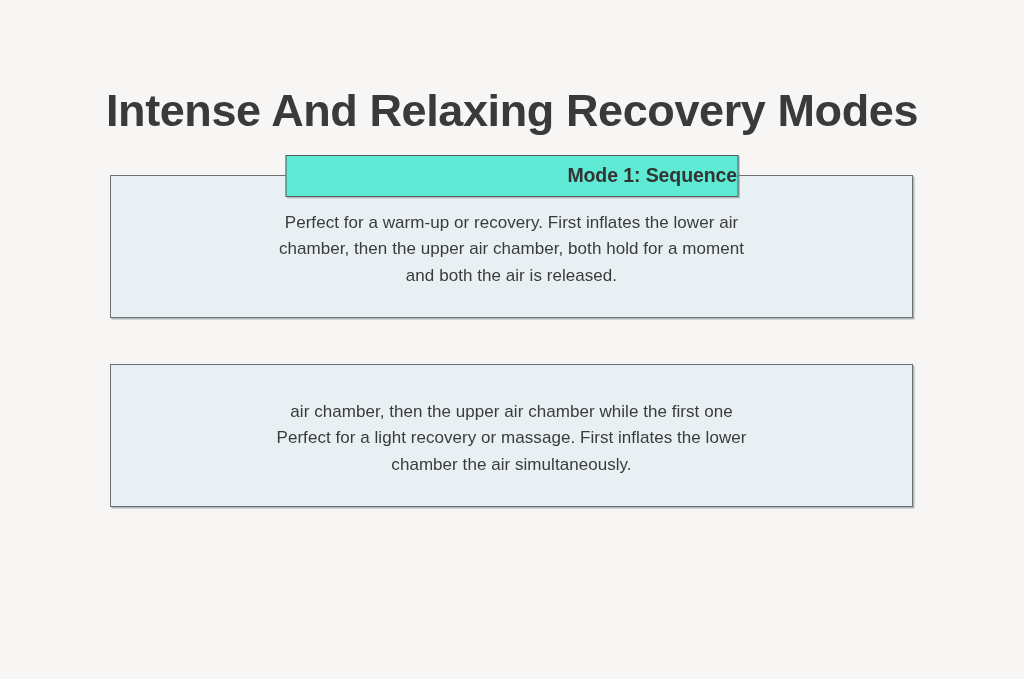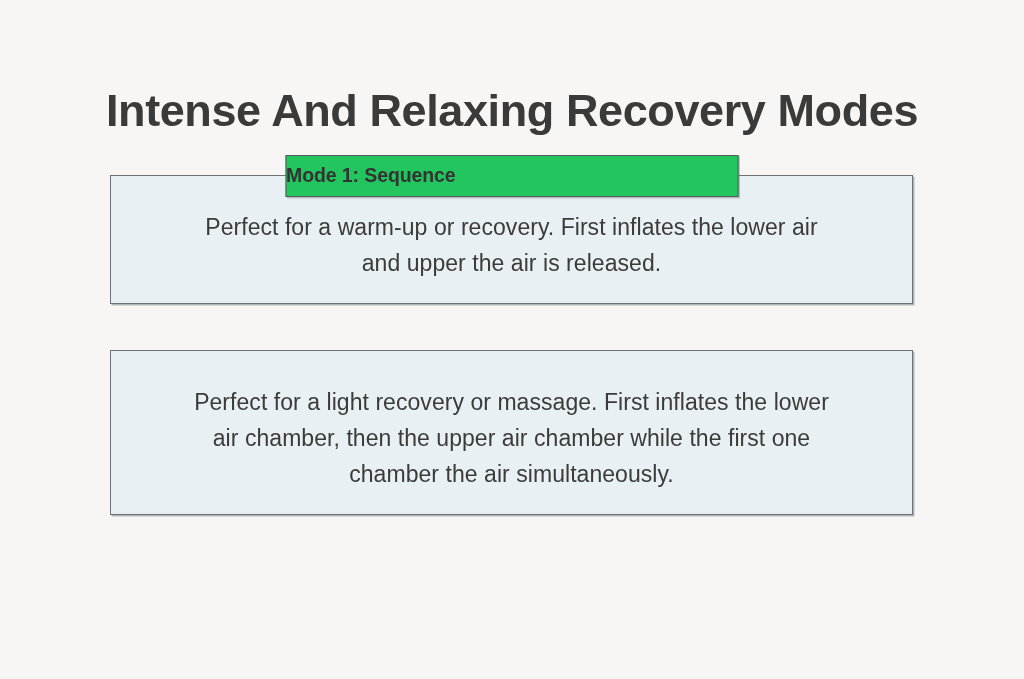--- a/index.html
+++ b/index.html
@@ -52,45 +52,45 @@
     box-sizing: border-box;
     background: #e8f0f3;
     border: 1px solid #6a7276;
     box-shadow: 1.5px 1.5px 0 0 rgba(120,130,135,0.55);
     margin-bottom: 46px;
   }
   .mode-card:last-child { margin-bottom: 0; }
 
   .card-body {
     box-sizing: border-box;
-    padding: 34px 60px 22px 60px;
+    padding: 34px 60px 28px 60px;
     text-align: center;
-    font-size: 23px;
+    font-size: 17px;
     line-height: 1.55;
     color: #3b3b3b;
     letter-spacing: 0.05px;
   }
 
   .card-body .line { display: block; }
 
   
   .card-header {
     position: absolute;
     top: -21px;
     left: 50%;
     transform: translateX(-50%);
     width: 453px;
     height: 42px;
     box-sizing: border-box;
-    background: #22c55e;
+    background: #5eead4;
     border: 1.4px solid #555b5e;
     box-shadow: 1.5px 1.5px 0 0 rgba(120,130,135,0.45);
     display: flex;
     align-items: center;
-    justify-content: flex-start;
+    justify-content: flex-end;
     z-index: 3;
   }
 
   .card-header-label {
     font-size: 19.5px;
     font-weight: bold;
     color: #333333;
     letter-spacing: -0.1px;
     line-height: 1;
     white-space: nowrap;
@@ -104,27 +104,28 @@
   <h1 class="page-title">Intense And Relaxing Recovery Modes</h1>
 
   <div class="cards">
 
     <section class="mode-card">
       <div class="card-header">
         <span class="card-header-label">Mode 1: Sequence</span>
       </div>
       <div class="card-body">
         <span class="line">Perfect for a warm-up or recovery. First inflates the lower air</span>
-        <span class="line">and upper the air is released.</span>
+        <span class="line">chamber, then the upper air chamber, both hold for a moment</span>
+        <span class="line">and both the air is released.</span>
       </div>
     </section>
 
     <section class="mode-card">
       <div class="card-body">
+        <span class="line">air chamber, then the upper air chamber while the first one</span>
         <span class="line">Perfect for a light recovery or massage. First inflates the lower</span>
-        <span class="line">air chamber, then the upper air chamber while the first one</span>
         <span class="line">chamber the air simultaneously.</span>
       </div>
     </section>
 
 
   </div>
 </div>
 
 </body></html>

